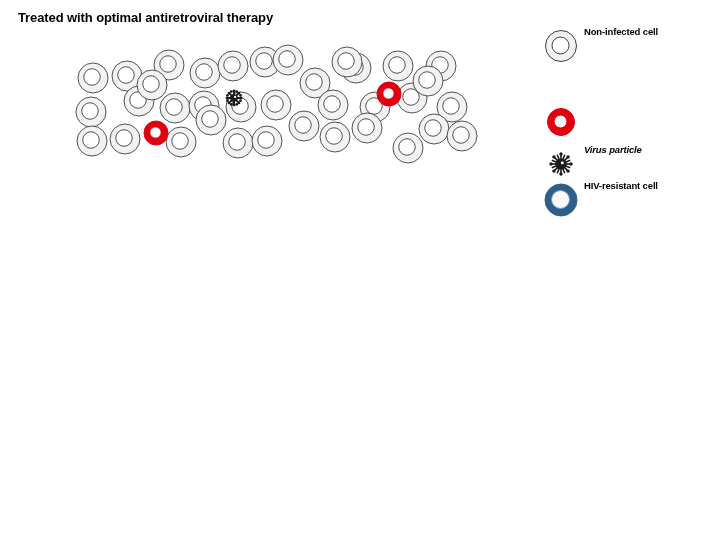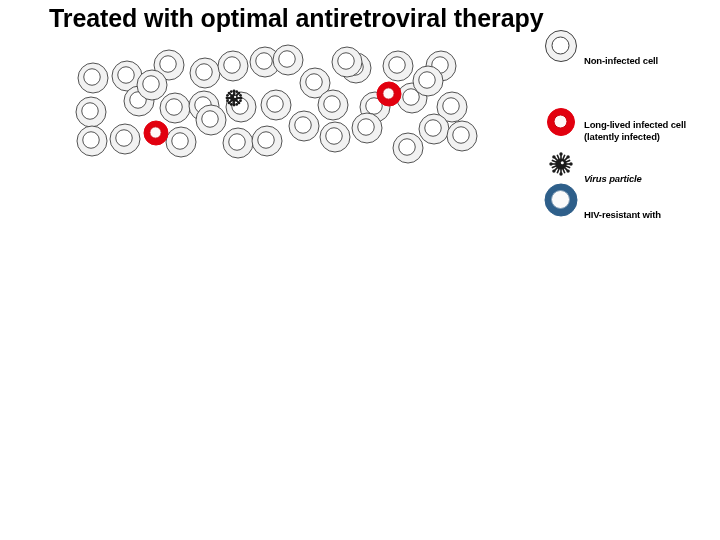--- a/index.html
+++ b/index.html
@@ -15,27 +15,26 @@
     font-family: "Liberation Sans", sans-serif;
     color: #000000;
   }
 
   
   #slide-title {
     position: absolute;
     left: 18px;
     top: 6px;
     width: 520px;
-    font-size: 25px;
+    font-size: 13px;
     font-weight: bold;
     line-height: 24px;
     letter-spacing: -0.1px;
     color: #000000;
     white-space: nowrap;
-    margin-left: 31px;
   }
 
   
   #cell-cluster {
     position: absolute;
     left: 0;
     top: 0;
     width: 540px;
     height: 190px;
   }
@@ -51,21 +50,21 @@
     left: 538px;
     top: 26px;
     width: 182px;
     height: 196px;
   }
   .legend-row {
     position: absolute;
     left: 0;
     width: 182px;
     display: flex;
-    align-items: flex-end;
+    align-items: flex-start;
   }
   .legend-icon {
     position: relative;
     width: 46px;
     height: 40px;
     flex: 0 0 46px;
   }
   .legend-icon svg {
     position: absolute;
     left: 0;
@@ -298,22 +297,20 @@
 
   <div class="legend-row row-2">
     <span class="legend-icon">
       <svg width="46" height="40" viewBox="0 0 46 40" xmlns="http://www.w3.org/2000/svg">
         <g transform="translate(23,20)">
           <circle cx="0" cy="0" r="13.5" fill="#E2000F" stroke="#E2000F" stroke-width="1"></circle>
           <circle cx="-0.5" cy="-0.5" r="6.5" fill="#FFF7F7" stroke="#C9000D" stroke-width="1"></circle>
         </g>
       </svg>
     </span>
-    <span class="legend-label">Long-lived infected cell
-(latently infected)</span>
   </div>
 
   <div class="legend-row row-3">
     <span class="legend-icon">
       <svg width="46" height="40" viewBox="0 0 46 40" xmlns="http://www.w3.org/2000/svg">
         <g transform="translate(23,20)">
           <g stroke="#1A1A1A" stroke-width="1.6">
             <line x1="0" y1="-10" x2="0" y2="10"></line>
             <line x1="-10" y1="0" x2="10" y2="0"></line>
             <line x1="-7.1" y1="-7.1" x2="7.1" y2="7.1"></line>
@@ -343,16 +340,16 @@
 
   <div class="legend-row row-4">
     <span class="legend-icon">
       <svg width="46" height="40" viewBox="0 0 46 40" xmlns="http://www.w3.org/2000/svg">
         <g transform="translate(23,20)">
           <circle cx="0" cy="0" r="16" fill="#2E5F8A" stroke="#2E5F8A" stroke-width="1"></circle>
           <circle cx="-0.5" cy="-0.5" r="9" fill="#FAFAFA" stroke="#7E9BB5" stroke-width="1"></circle>
         </g>
       </svg>
     </span>
-    <span class="legend-label">HIV-resistant with</span>
+    <span class="legend-label">HIV-resistant cell</span>
   </div>
 
 </div>
 
 </body></html>

